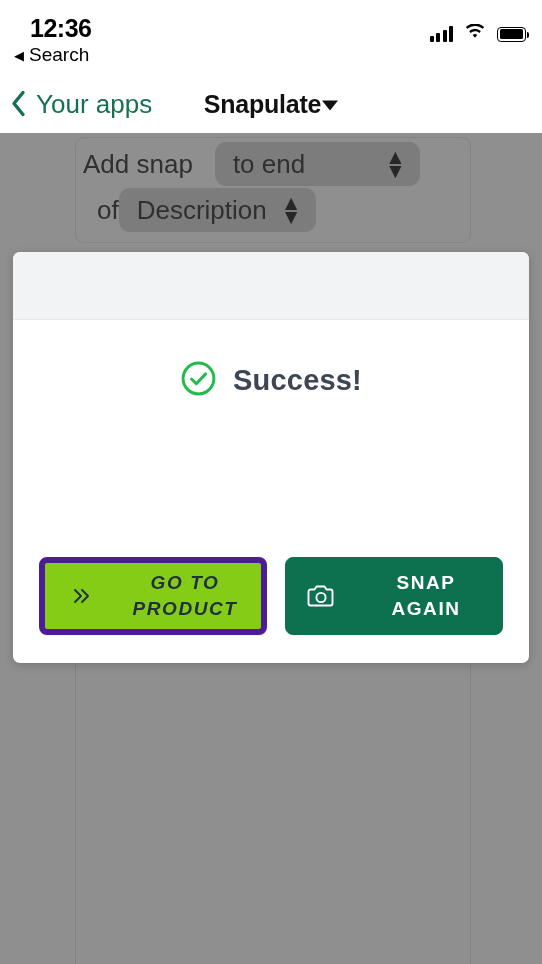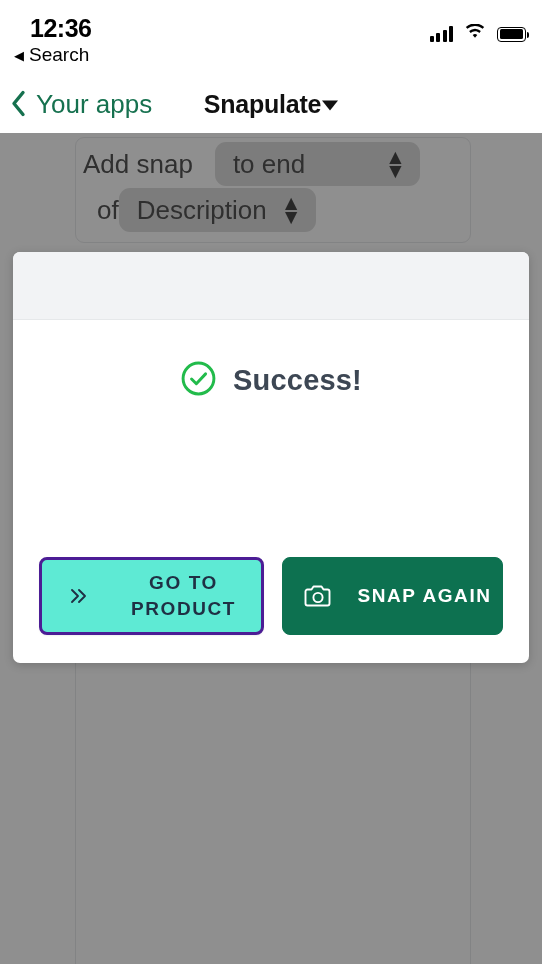--- a/index.html
+++ b/index.html
@@ -133,22 +133,23 @@
   .dlg-actions{
     position:absolute; left:0; bottom:0; width:100%;
     display:flex; gap:18px; padding:0 26px 28px 26px;
   }
   .btn{
     flex:1; height:78px; border-radius:8px;
     display:flex; align-items:center; justify-content:flex-start; gap:12px;
     padding:0 10px; cursor:pointer; user-select:none;
   }
   .btn-ghost{
-    background:#5eead4; border:3px solid #4c1d95;
+    background:#84cc16; border:6px solid #4c1d95;
     box-shadow:0 1px 2px rgba(0,0,0,0.06);
+    font-style:italic;
   }
   .btn-primary{ background:#0d7150; border:1px solid #0d7150; }
   .btn-ico{ width:52px; display:flex; align-items:center; justify-content:center; flex:none; }
   .btn-label{
     flex:1; text-align:center; font-size:19px; font-weight:bold;
     letter-spacing:1.6px; line-height:26px; text-transform:uppercase;
   }
   .btn-ghost .btn-label{ color:#1f3044; }
   .btn-primary .btn-label{ color:#ffffff; }
 </style>

